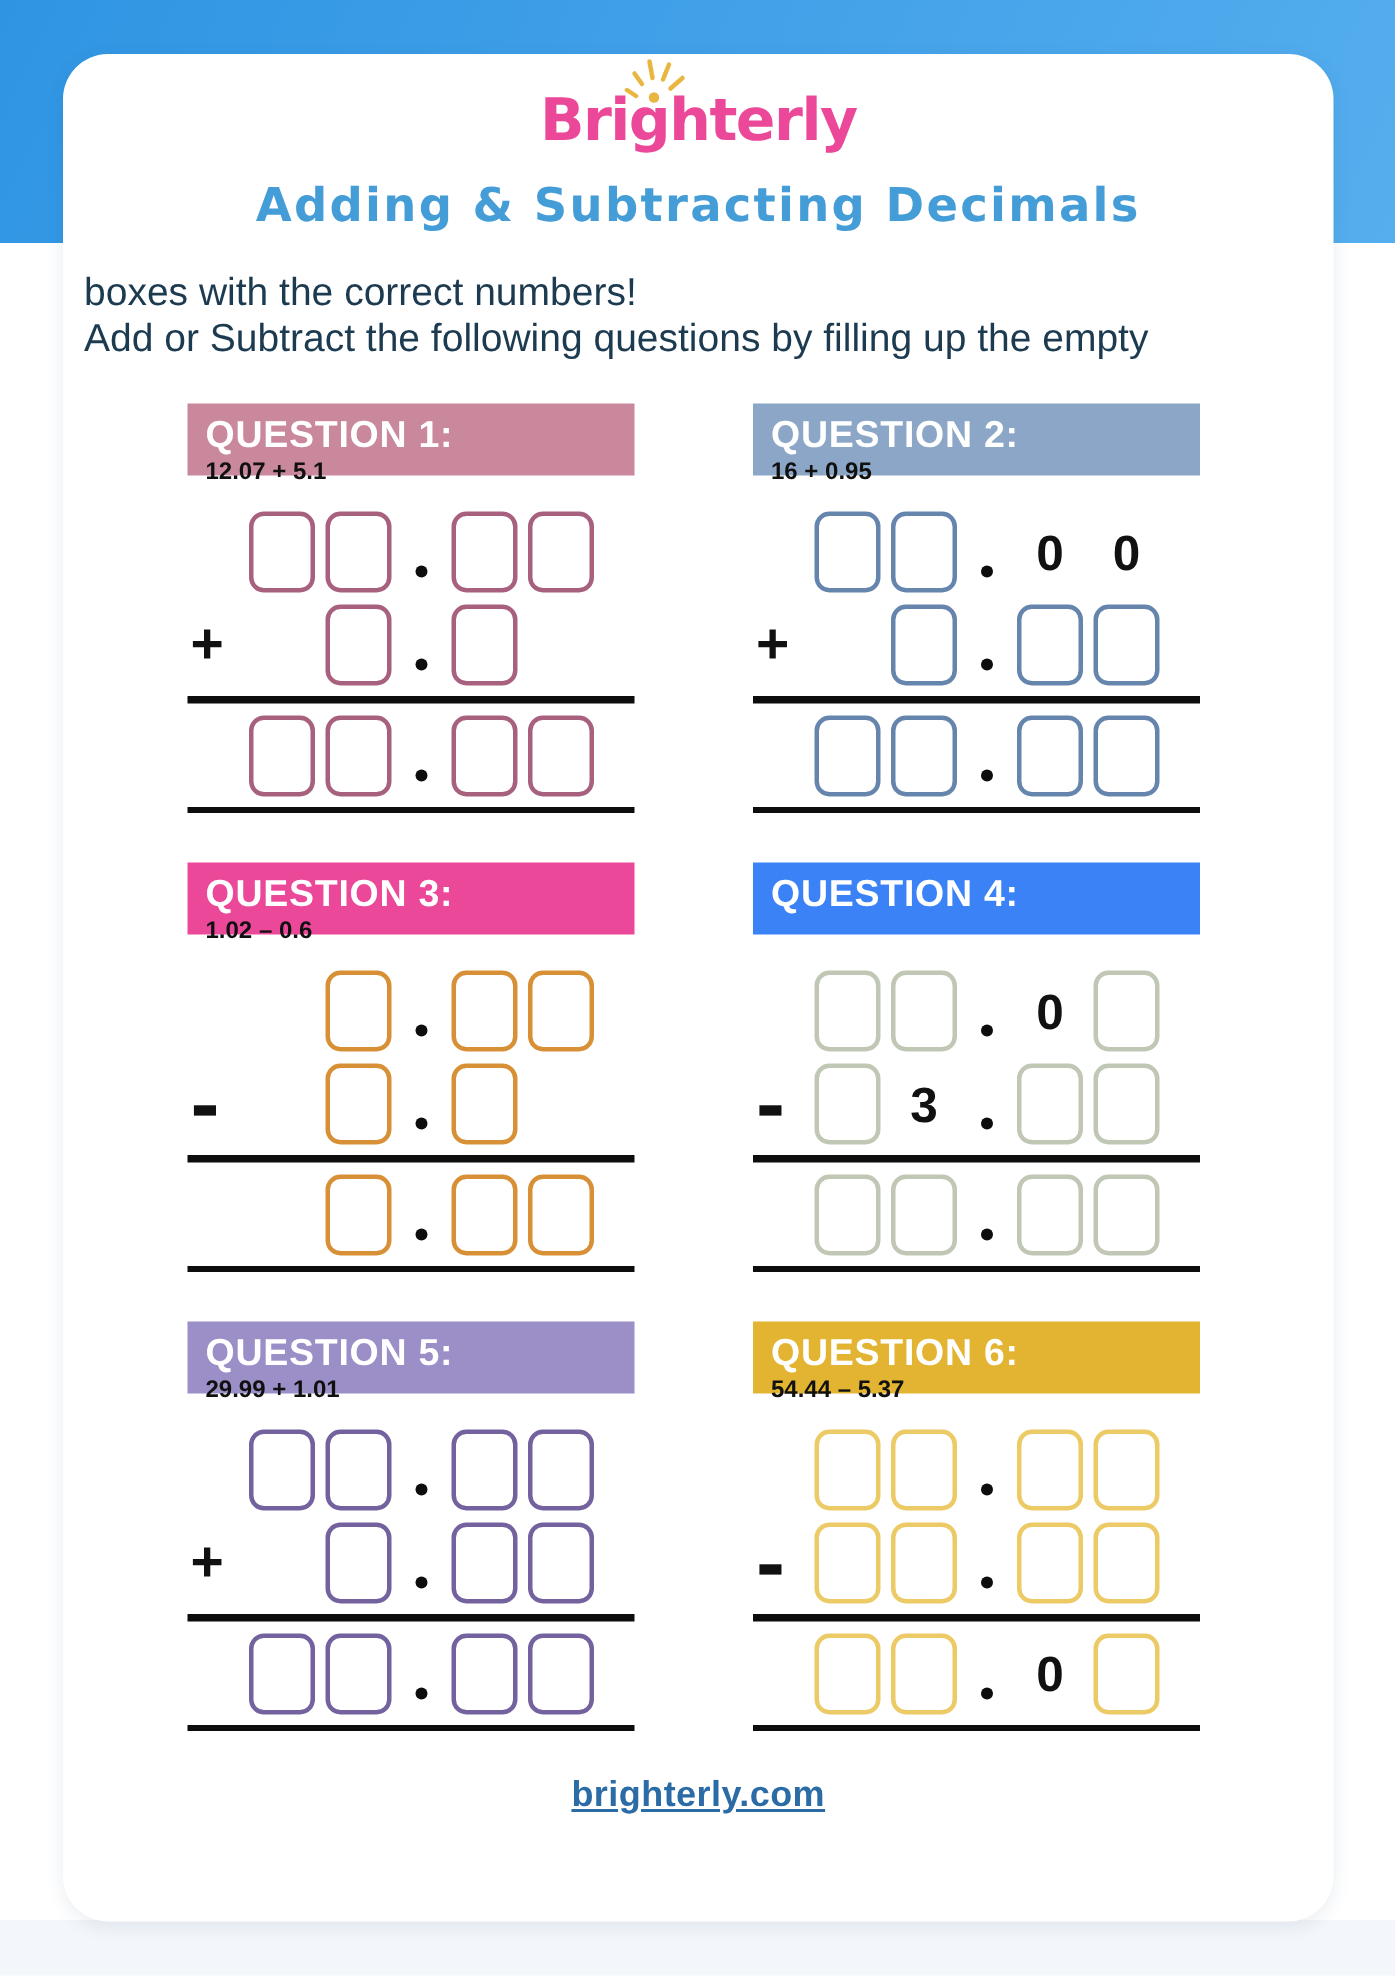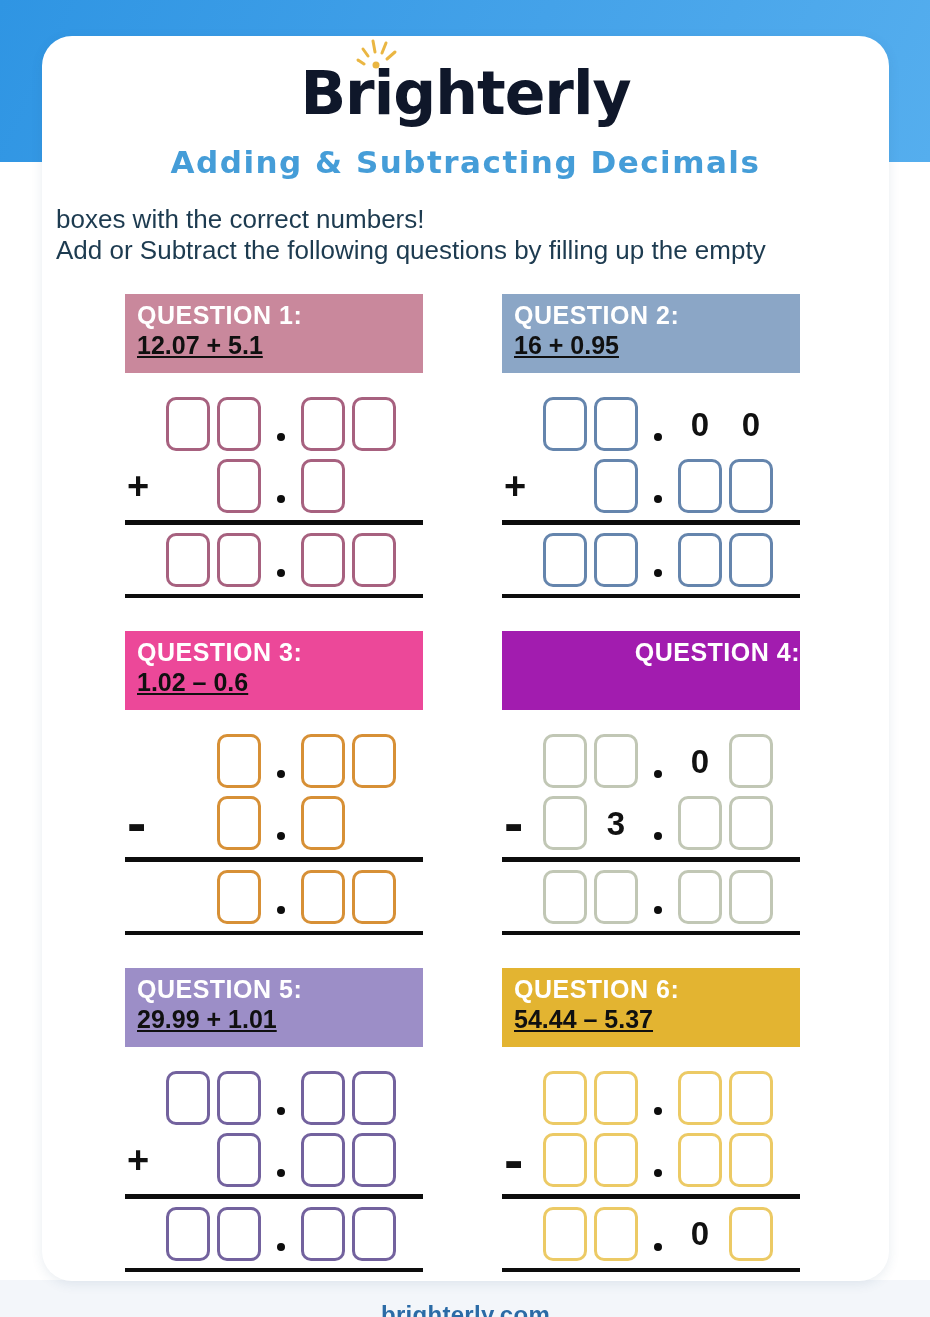--- a/index.html
+++ b/index.html
@@ -18,48 +18,48 @@
   .card{
     position:absolute;left:42px;top:36px;width:847px;height:1245px;
     background:#ffffff;border-radius:30px;
     box-shadow:0 3px 12px rgba(40,80,120,0.10);
     box-sizing:border-box;
   }
   .logo-wrap{text-align:center;padding-top:22px;}
   .logo{position:relative;display:inline-block;}
   .logo-text{
     font-family:"DejaVu Sans", sans-serif;font-weight:bold;
-    font-size:60px;color:#0f172a;letter-spacing:-1px;
+    font-size:39px;color:#ec4899;letter-spacing:-1px;
   }
   .sun{position:absolute;top:-20px;left:56px;}
   .title{
     margin:16px 0 0 0;text-align:center;
     font-family:"DejaVu Sans", sans-serif;font-weight:bold;
     font-size:31px;letter-spacing:1.5px;color:#459dd8;
   }
   .instructions{
     margin:24px 0 0 0;padding-left:14px;
     font-size:26px;line-height:1.2;color:#1d3b50;
   }
   .instructions span{display:block;}
   .qgrid{
     margin-top:28px;
     display:grid;grid-template-columns:298px 298px;
     justify-content:space-between;row-gap:26px;
     padding:0 89px 0 83px;
   }
   .qheader{
-    height:79px;box-sizing:border-box;padding:6px 0 0 12px;
+    height:48px;box-sizing:border-box;padding:6px 0 0 12px;
   }
   .qlabel{
     color:#ffffff;font-weight:bold;font-size:25px;
     letter-spacing:0.5px;line-height:1.2;
   }
   .qexpr{
-    color:#101010;font-weight:bold;font-size:25px;line-height:1.2;text-decoration:underline;
+    color:#101010;font-weight:bold;font-size:16px;line-height:1.2;
   }
   .sum{padding-top:23px;}
   .srow{
     display:grid;
     grid-template-columns:34px 44px 44px 26px 44px 44px;
     column-gap:7px;height:56px;margin-bottom:6px;
     align-items:stretch;
   }
   .box{
     box-sizing:border-box;height:54px;align-self:center;
@@ -200,21 +200,21 @@
           <div class="srow">
             <div class="box" style="border-color: rgb(215, 144, 54); grid-column: 3;"></div>
             <div class="dot" style="grid-column: 4;"></div>
             <div class="box" style="border-color: rgb(215, 144, 54); grid-column: 5;"></div>
             <div class="box" style="border-color: rgb(215, 144, 54); grid-column: 6;"></div>
           </div>
           <div class="sum-line"></div>
         </div>
       </section>
       <section class="qblock">
-        <header class="qheader" style="background: #a21caf; text-align: right;">
+        <header class="qheader" style="background: #3b82f6;">
           <div class="qlabel">QUESTION 4:</div>
         </header>
         <div class="sum">
           <div class="srow">
             <div class="box" style="border-color: rgb(193, 199, 181); grid-column: 2;"></div>
             <div class="box" style="border-color: rgb(193, 199, 181); grid-column: 3;"></div>
             <div class="dot" style="grid-column: 4;"></div>
             <div class="digit" style="grid-column: 5;">0</div>
             <div class="box" style="border-color: rgb(193, 199, 181); grid-column: 6;"></div>
           </div>

